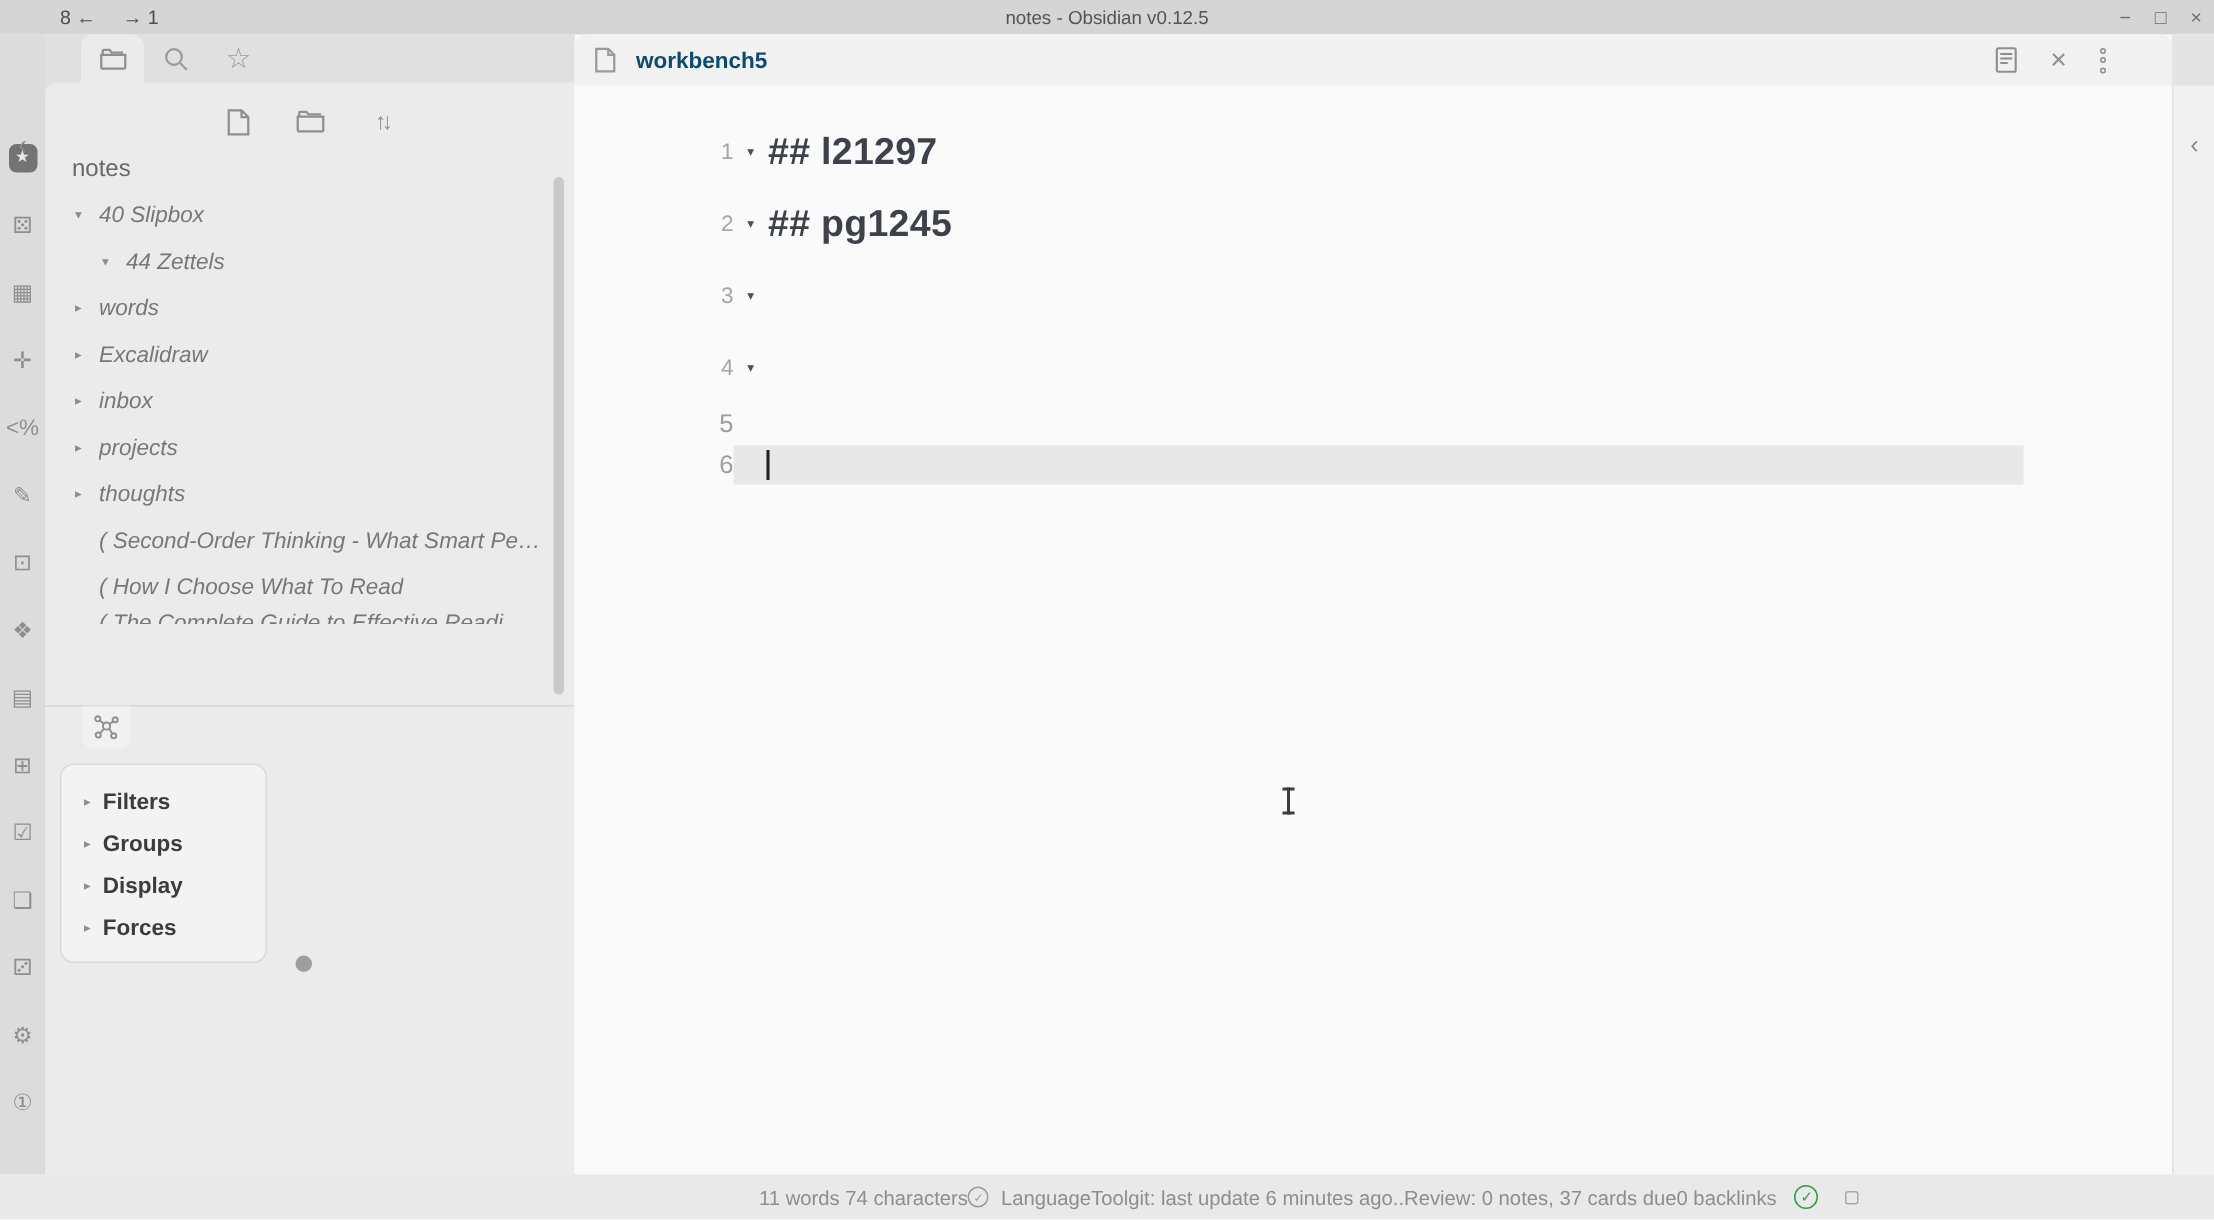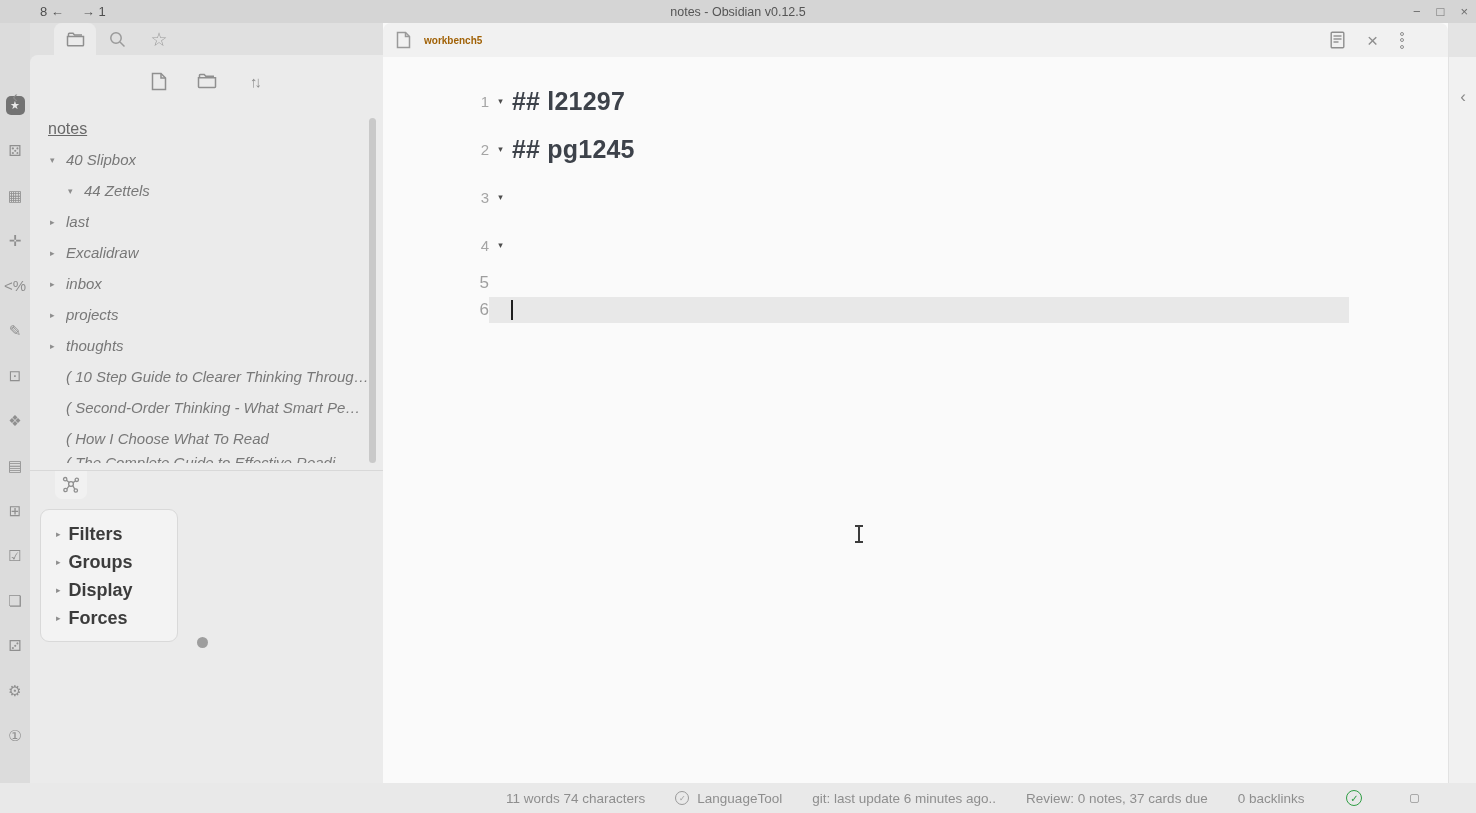--- a/index.html
+++ b/index.html
@@ -28,45 +28,45 @@
 
   
   .sidebar { position:absolute; left:30px; top:23px; width:353px; height:760px; background:#e0e0e0; }
   .side-tabs { position:absolute; left:0; top:0; width:353px; height:32px; background:#e0e0e0; display:flex; }
   .side-tab { width:42px; height:32px; display:flex; align-items:center; justify-content:center; color:#9a9a9a; }
   .side-tab.active { background:#ebebeb; border-radius:8px 8px 0 0; margin-left:24px; }
   .file-pane { position:absolute; left:0; top:32px; width:353px; height:415px; background:#ebebeb; border-radius:8px 0 0 0; }
   .pane-actions { display:flex; justify-content:center; gap:26px; padding-top:15px; color:#8f8f8f; }
   .pane-action { width:22px; height:22px; display:flex; align-items:center; justify-content:center; }
   .sort-glyph { font-size:15px; letter-spacing:-3px; color:#8f8f8f; }
-  .vault-title { margin:28px 0 6px 18px; font-size:16px; color:#686868;text-decoration:underline; }
+  .vault-title { margin:12px 0 6px 18px; font-size:16px; color:#686868; }
   .tree { margin-top:2px; }
   .tree-row { height:31px; display:flex; align-items:center; padding-left:20px; color:#787878; font-size:15px; white-space:nowrap; overflow:hidden; }
   .tree-arrow { width:16px; font-size:9px; color:#8d8d8d; flex:0 0 16px; }
   .tree-label { overflow:hidden; text-overflow:ellipsis; max-width:305px;font-style:italic; }
   .tree-row.level1 { padding-left:38px; }
   .tree-row.clipped { height:9px; align-items:flex-start; overflow:hidden; }
   .scroll-thumb { position:absolute; right:7px; top:63px; width:7px; height:345px; background:#c9c9c9; border-radius:4px; }
 
   .graph-pane { position:absolute; left:0; top:447px; width:353px; height:313px; background:#ebebeb; border-top:1px solid #d8d8d8; }
   .graph-tab { position:absolute; left:25px; top:0px; width:32px; height:28px; background:#f1f1f1;
     border-radius:0 0 7px 7px; display:flex; align-items:center; justify-content:center; }
   .graph-card { position:absolute; left:10px; top:38px; width:138px; height:133px; background:#f3f3f3;
     border:1px solid #d9d9d9; border-radius:9px; padding:10px 0 0 15px; }
   .graph-row { height:28px; display:flex; align-items:center; gap:8px; }
   .graph-arrow { font-size:9px; color:#8d8d8d; }
-  .graph-label { font-size:18px; font-weight:700; color:#3c3c3c; }
+  .graph-label { font-size:15px; font-weight:700; color:#3c3c3c; }
   .graph-dot { position:absolute; left:167px; top:166px; width:11px; height:11px; border-radius:50%; background:#9e9e9e; }
 
   
   .editor { position:absolute; left:383px; top:23px; width:1065px; height:760px; background:#fafafa; border-radius:8px 8px 0 0; }
   .editor-header { position:absolute; left:0; top:0; width:1065px; height:34px; background:#f1f1f1;
     border-radius:8px 8px 0 0; display:flex; align-items:center; }
   .file-icon { margin-left:13px; color:#9a9a9a; display:flex; }
-  .note-title { margin-left:13px; font-size:10px; font-weight:700; color:#a16207; }
+  .note-title { margin-left:13px; font-size:15px; font-weight:700; color:#0c4a6e; }
   .header-actions { position:absolute; right:44px; display:flex; align-items:center; gap:22px; color:#8e8e8e; }
   .kebab { display:flex; flex-direction:column; gap:2.5px; }
   .kebab i { width:4px; height:4px; border:1.2px solid #8e8e8e; border-radius:50%; }
   .close-x { font-size:19px; line-height:1; color:#8e8e8e; }
 
   .editor-body { position:absolute; left:0; top:34px; width:1065px; height:726px; padding-top:20px; }
   .ed-line { display:flex; align-items:center; }
   .ed-line .gutter { width:106px; text-align:right; color:#9e9e9e; font-size:17px; flex:0 0 106px; }
   .ed-line .rest { position:relative; display:flex; align-items:center; height:100%; flex:1; }
   .ed-line .fold { width:23px; flex:0 0 23px; text-align:center; font-size:9px; color:#4c4c4c; }
@@ -80,21 +80,21 @@
   .ed-line.active .cursor { display:block; position:absolute; left:22px; top:3px; width:2px; height:20px; background:#1f1f1f; }
 
   
   .right-strip { position:absolute; left:1448px; top:23px; width:28px; height:760px; background:#f1f1f1; border-left:1px solid #e2e2e2; }
   .right-strip .strip-head { height:34px; background:#e4e4e4; }
   .right-collapse { position:absolute; left:0; top:62px; width:28px; height:24px; display:flex;
     align-items:center; justify-content:center; color:#8a8a8a; font-size:17px; }
 
   
   .statusbar { position:absolute; left:0; top:783px; width:1476px; height:30px; background:#e9e9e9;
-    display:flex; align-items:center; padding-left:506px; gap:30px; color:#8e8e8e; font-size:13.5px; white-space:nowrap; }
+    display:flex; align-items:center; padding-left:506px; color:#8e8e8e; font-size:13.5px; white-space:nowrap; }
   .sb-item { display:flex; align-items:center; gap:8px; }
   .lt-check { width:14px; height:14px; border:1.4px solid #9a9a9a; border-radius:50%;
     display:flex; align-items:center; justify-content:center; font-size:8px; color:#9a9a9a; }
   .ok-check { width:16px; height:16px; border:1.8px solid #2f9e44; border-radius:50%;
     display:flex; align-items:center; justify-content:center; font-size:10px; color:#2f9e44; font-weight:700; margin-left:12px; }
   .mini-icon { width:9px; height:9px; border:1px solid #a9a9a9; border-radius:2px; margin-left:18px; }
 
   
   .ibeam { position:absolute; left:858px; top:525px; width:2px; height:18px; background:#3c3c3c; }
   .ibeam::before, .ibeam::after { content:""; position:absolute; left:-3px; width:8px; height:2px; background:#3c3c3c; }
@@ -213,41 +213,37 @@
         <div class="tree-row">
             <span class="tree-arrow">▾</span>
             <span class="tree-label">40 Slipbox</span>
           </div>
           <div class="tree-row level1">
             <span class="tree-arrow">▾</span>
             <span class="tree-label">44 Zettels</span>
           </div>
           <div class="tree-row">
             <span class="tree-arrow">▸</span>
-            <span class="tree-label">last</span>
+            <span class="tree-label">words</span>
           </div>
           <div class="tree-row">
             <span class="tree-arrow">▸</span>
             <span class="tree-label">Excalidraw</span>
           </div>
           <div class="tree-row">
             <span class="tree-arrow">▸</span>
             <span class="tree-label">inbox</span>
           </div>
           <div class="tree-row">
             <span class="tree-arrow">▸</span>
             <span class="tree-label">projects</span>
           </div>
           <div class="tree-row">
             <span class="tree-arrow">▸</span>
             <span class="tree-label">thoughts</span>
-          </div>
-          <div class="tree-row">
-            <span class="tree-arrow"></span>
-            <span class="tree-label">( 10 Step Guide to Clearer Thinking Throug…</span>
           </div>
           <div class="tree-row">
             <span class="tree-arrow"></span>
             <span class="tree-label">( Second-Order Thinking - What Smart Pe…</span>
           </div>
           <div class="tree-row">
             <span class="tree-arrow"></span>
             <span class="tree-label">( How I Choose What To Read</span>
           </div>
           <div class="tree-row clipped">

